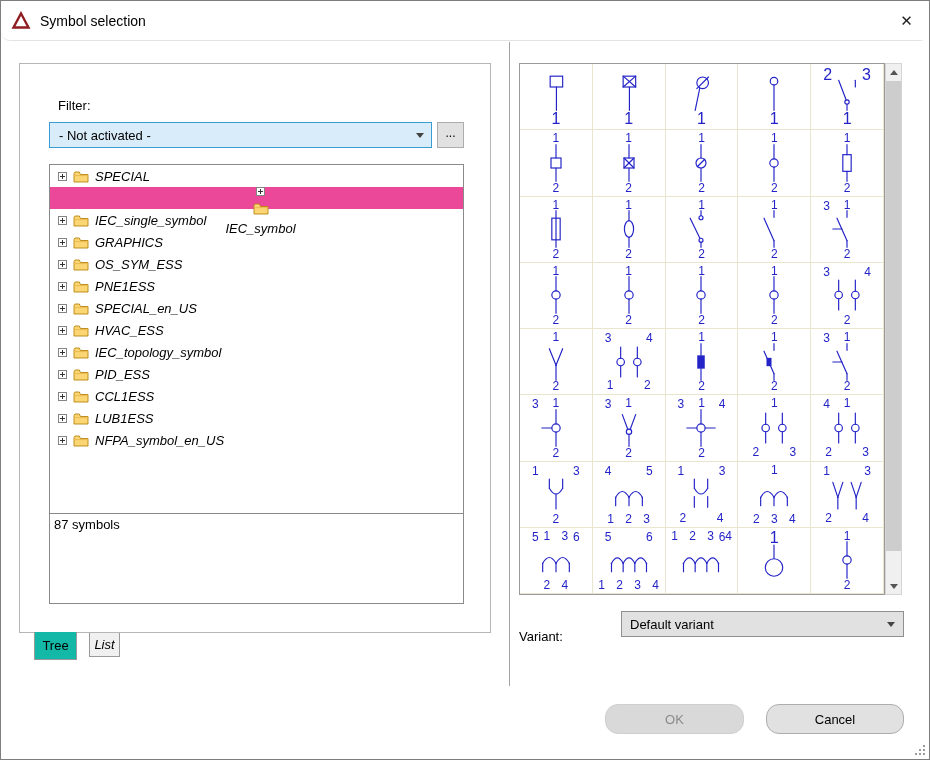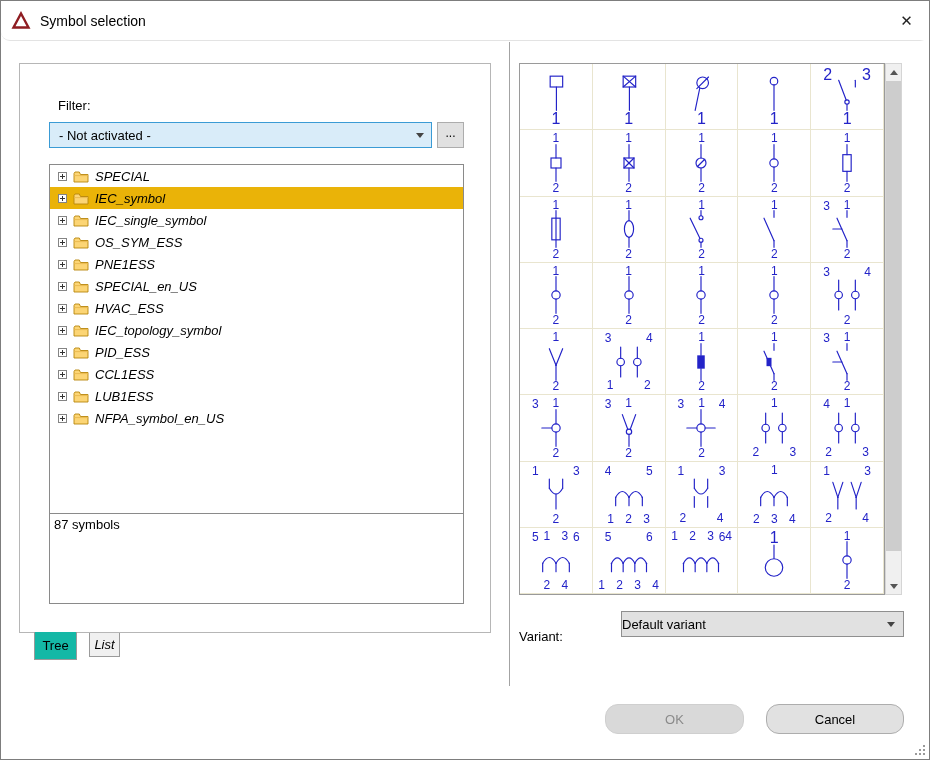--- a/index.html
+++ b/index.html
@@ -32,21 +32,21 @@
     border-top:5px solid #444; }
   .browse-btn { position:absolute; left:436px; top:121px; width:27px; height:26px;
     background:#e1e1e1; border:1px solid #adadad; font-size:12px; line-height:10px;
     font-family:"Liberation Sans", sans-serif; cursor:pointer; padding-bottom:6px; }
 
   
   .tree-box { position:absolute; left:48px; top:163px; width:415px; height:350px;
     border:1px solid #8a8a8a; box-sizing:border-box; background:#fff; overflow:hidden; }
   .tree-item { height:22px; display:flex; align-items:center; padding-left:8px; gap:6px;
     white-space:nowrap; cursor:default;font-style:italic; }
-  .tree-item.selected { background:#eab308; }
+  .tree-item.selected { background:#ec4899;flex-direction:column; }
   .tree-item .expand, .tree-item .folder { display:inline-flex; flex:none; }
   .status-box { position:absolute; left:48px; top:513px; width:415px; height:90px;
     border:1px solid #8a8a8a; border-top:none; box-sizing:border-box; background:#fff;
     padding:3px 4px; }
 
   
   .tab { position:absolute; display:flex; align-items:center; justify-content:center;
     font-size:13px; box-sizing:border-box; cursor:pointer; }
   .tab-tree { left:33px; top:631px; width:43px; height:28px; background:#14b8a6;
     border:1px solid #9a9a9a; border-top:none; z-index:3; }
@@ -85,21 +85,21 @@
   .sb-up::after { content:""; border-left:4px solid transparent; border-right:4px solid transparent;
     border-bottom:5px solid #555; }
   .sb-down::after { content:""; border-left:4px solid transparent; border-right:4px solid transparent;
     border-top:5px solid #555; }
   .sb-thumb { position:absolute; left:0; top:17px; width:15px; height:470px; background:#cdcdcd; }
 
   
   .variant-label { position:absolute; left:518px; top:628px; }
   .variant-combo { position:absolute; left:620px; top:610px; width:283px; height:26px;
     background:#e1e1e1; border:1px solid #8f8f8f; box-sizing:border-box;
-    display:flex; align-items:center; padding-left:0; cursor:pointer; }
+    display:flex; align-items:center; padding-left:8px; cursor:pointer; }
   .variant-combo .chev { position:absolute; right:8px; top:10px; width:0; height:0;
     border-left:4px solid transparent; border-right:4px solid transparent;
     border-top:5px solid #444; }
 
   
   .btn { position:absolute; top:703px; height:30px; font-size:13px;
     font-family:"Liberation Sans", sans-serif; cursor:pointer; box-sizing:border-box;border-radius:13px; }
   .ok-btn { left:604px; width:139px; background:#d9d9d9; border:1px solid #cfcfcf; color:#8a8a8a; }
   .cancel-btn { left:765px; width:138px; background:#e1e1e1; border:1px solid #adadad; color:#000; }
 
@@ -170,20 +170,36 @@
             <line x1="4.5" y1="2" x2="4.5" y2="7" stroke="#333"></line>
           </svg>
         </span>
         <span class="folder">
           <svg width="16" height="13" viewBox="0 0 16 13">
             <path d="M1,3.5 L1,12 L15,12 L15,4.5 L7.5,4.5 L6.3,2 L2,2 Z" fill="#fcd575" stroke="#b8860b" stroke-width="0.9"></path>
             <path d="M1,5.6 L15,5.6" stroke="#e8b84d" stroke-width="0.9"></path>
           </svg>
         </span>
         <span class="tlabel">IEC_single_symbol</span>
+      </div>
+      <div class="tree-item">
+        <span class="expand">
+          <svg width="9" height="9">
+            <rect x="0.5" y="0.5" width="8" height="8" fill="#fff" stroke="#848484"></rect>
+            <line x1="2" y1="4.5" x2="7" y2="4.5" stroke="#333"></line>
+            <line x1="4.5" y1="2" x2="4.5" y2="7" stroke="#333"></line>
+          </svg>
+        </span>
+        <span class="folder">
+          <svg width="16" height="13" viewBox="0 0 16 13">
+            <path d="M1,3.5 L1,12 L15,12 L15,4.5 L7.5,4.5 L6.3,2 L2,2 Z" fill="#fcd575" stroke="#b8860b" stroke-width="0.9"></path>
+            <path d="M1,5.6 L15,5.6" stroke="#e8b84d" stroke-width="0.9"></path>
+          </svg>
+        </span>
+        <span class="tlabel">GRAPHICS</span>
       </div>
       <div class="tree-item">
         <span class="expand">
           <svg width="9" height="9">
             <rect x="0.5" y="0.5" width="8" height="8" fill="#fff" stroke="#848484"></rect>
             <line x1="2" y1="4.5" x2="7" y2="4.5" stroke="#333"></line>
             <line x1="4.5" y1="2" x2="4.5" y2="7" stroke="#333"></line>
           </svg>
         </span>
         <span class="folder">

